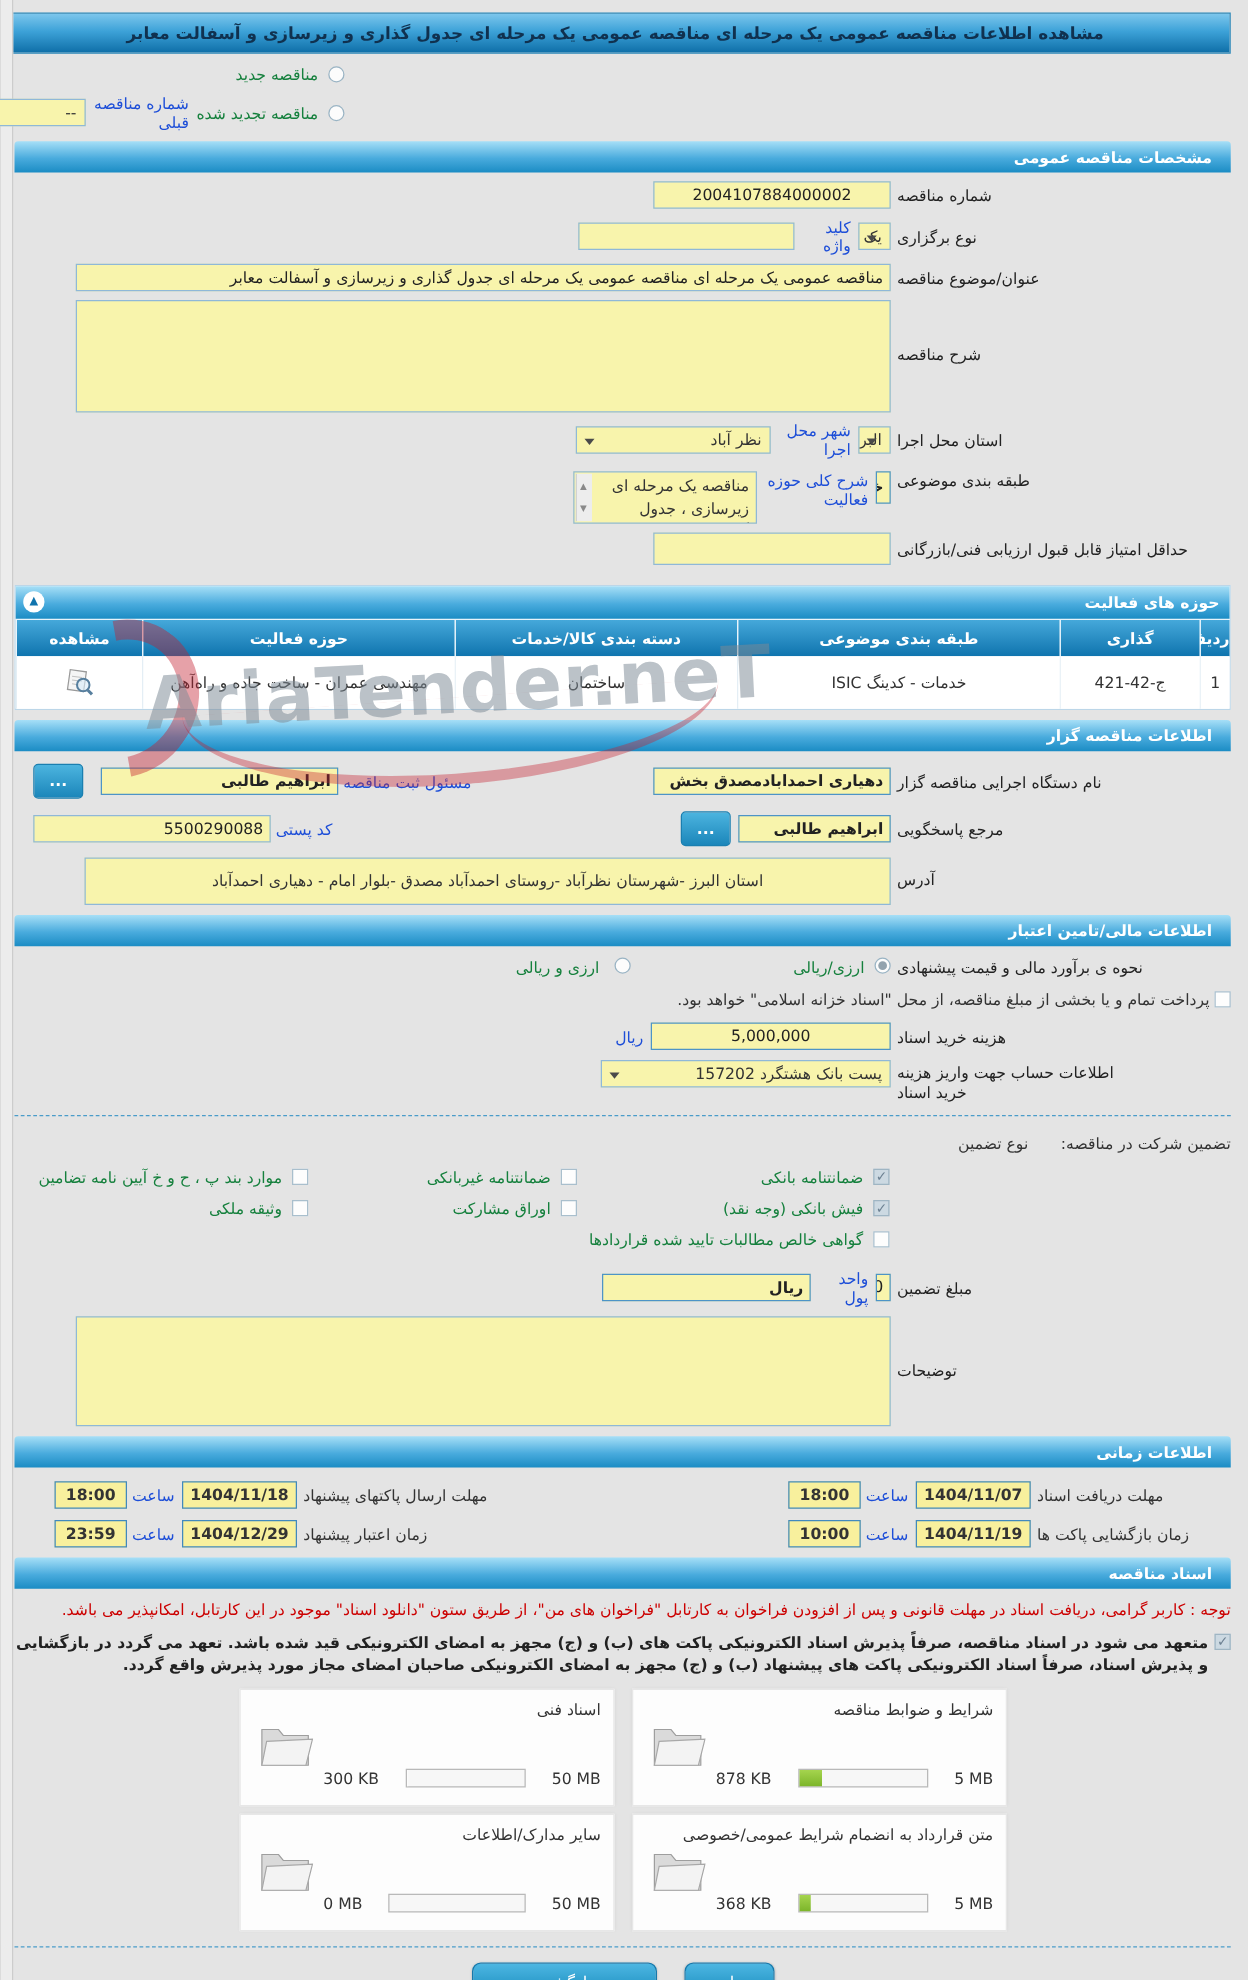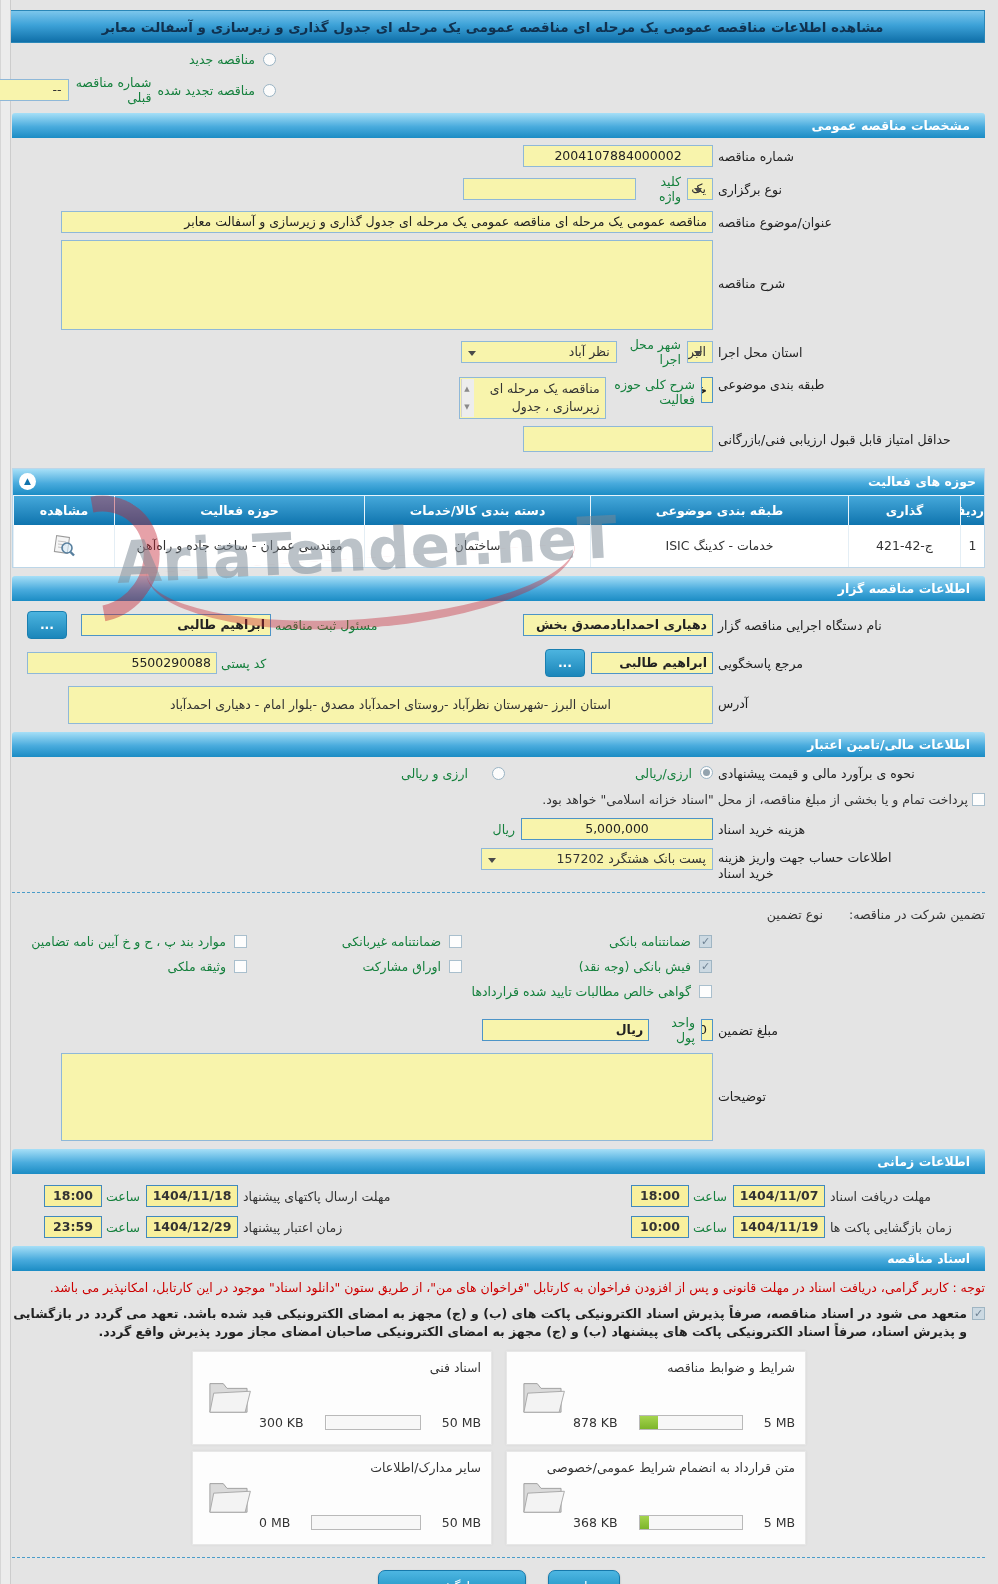--- a/index.html
+++ b/index.html
@@ -35,21 +35,21 @@
   .inp {
     background:#f8f4ac; border:1px solid #8fb8d8; height:22px; line-height:20px;
     padding:0 5px; font-size:12.5px; color:#222; overflow:hidden; white-space:nowrap;
   }
   .inp.center{text-align:center} .inp.bold{font-weight:bold}
   .area { background:#f8f4ac; border:1px solid #8fb8d8; padding:3px 5px; overflow:hidden; }
   .select { position:relative; background:#f8f4ac; border:1px solid #8fb8d8; height:22px; line-height:20px; padding:0 6px 0 18px; overflow:hidden; white-space:nowrap; }
   .chev { position:absolute; left:6px; top:9px; width:0; height:0;
           border-left:4px solid transparent; border-right:4px solid transparent; border-top:5px solid #4a4a4a; }
   .pushleft { margin-right:auto; display:flex; align-items:center; }
-  .ilabel { padding: 0 6px 0 4px; color:#15803d; }
+  .ilabel { padding: 0 6px 0 4px; color:#1d4ed8; }
 
   
   .radio { width:13px; height:13px; border-radius:50%; border:1px solid #9ab4c4; background:#fcfcfc; display:inline-block; flex:none; }
   .radio.checked::after { content:""; display:block; width:7px; height:7px; margin:2px; border-radius:50%; background:#93a3ae; }
   .cb { width:13px; height:13px; border:1px solid #a9bfcd; background:#fdfdfd; display:inline-block; flex:none; position:relative; }
   .cb.checked { background:#ccd9e2; border-color:#9fb5c3; }
   .cb.checked::after { content:"\2713"; position:absolute; top:-1px; left:1px; font-size:11px; color:#6e8293; }
   .optlab { padding-right:4px; color:#15803d; white-space:nowrap; }
 
   
@@ -263,21 +263,21 @@
 
 <div class="gap8"></div>
 
 <div class="bar">اطلاعات مالی/تامین اعتبار</div>
 <div class="row" style="margin-top:9px">
   <div class="lab">نحوه ی برآورد مالی و قیمت پیشنهادی</div>
   <div style="display:flex;gap:4px">
     <span class="radio checked"></span>
     <span class="optlab">ارزی/ریالی</span>
   </div>
-  <div style="display:flex;align-items:center;gap:20px;margin-right:130px">
+  <div style="display:flex;gap:8px;margin-right:130px">
     <span class="radio"></span>
     <span class="optlab">ارزی و ریالی</span>
   </div>
 </div>
 <div class="row" style="margin-top:10px;align-items:flex-start">
   <span class="cb" style="margin-top:2px"></span>
   <div style="width:540px;text-align:right;padding-right:4px;line-height:18px">پرداخت تمام و یا بخشی از مبلغ مناقصه، از محل "اسناد خزانه اسلامی" خواهد بود.</div>
 </div>
 <div class="row" style="margin-top:9px">
   <div class="lab">هزینه خرید اسناد</div>

